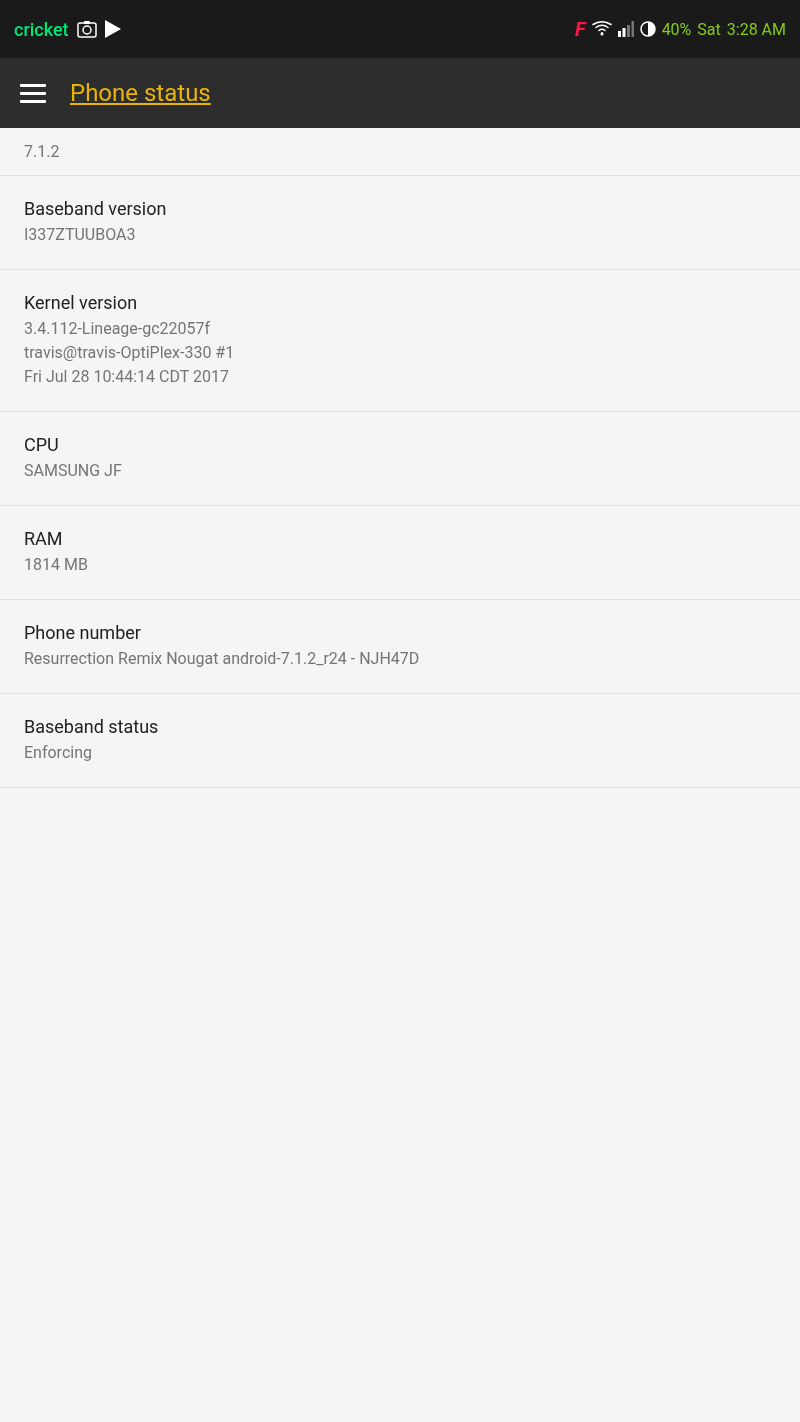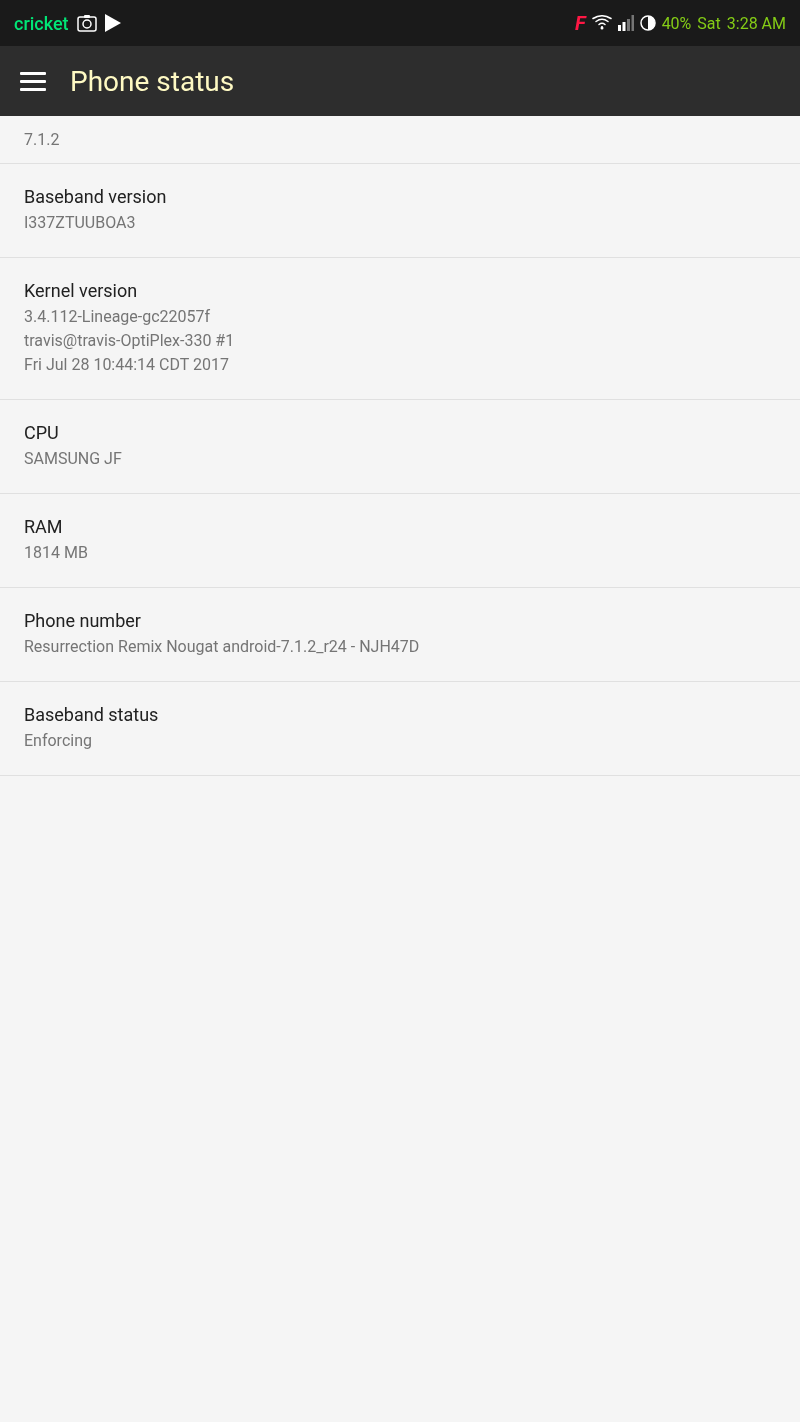--- a/index.html
+++ b/index.html
@@ -12,21 +12,21 @@
       width: 800px;
       min-height: 1422px;
       background-color: #f5f5f5;
       font-family: 'Roboto', Arial, sans-serif;
       overflow-x: hidden;
     }
 
     
     .status-bar {
       width: 100%;
-      height: 46px;
+      height: 58px;
       background-color: #1a1a1a;
       display: flex;
       align-items: center;
       justify-content: space-between;
       padding: 8px 14px;
     }
 
     .status-bar-left {
       display: flex;
       align-items: center;
@@ -74,23 +74,24 @@
 
     .hamburger-icon span {
       display: block;
       width: 26px;
       height: 3px;
       background-color: #ffffff;
       border-radius: 1px;
     }
 
     .toolbar-title {
-      color: #fef9c3;
-      font-size: 28px;
+      color: #eab308;
+      font-size: 24px;
       font-weight: 400;
+      text-decoration: underline;
     }
 
     
     .content {
       background-color: #f5f5f5;
     }
 
     
     .info-row {
       background-color: #f5f5f5;

